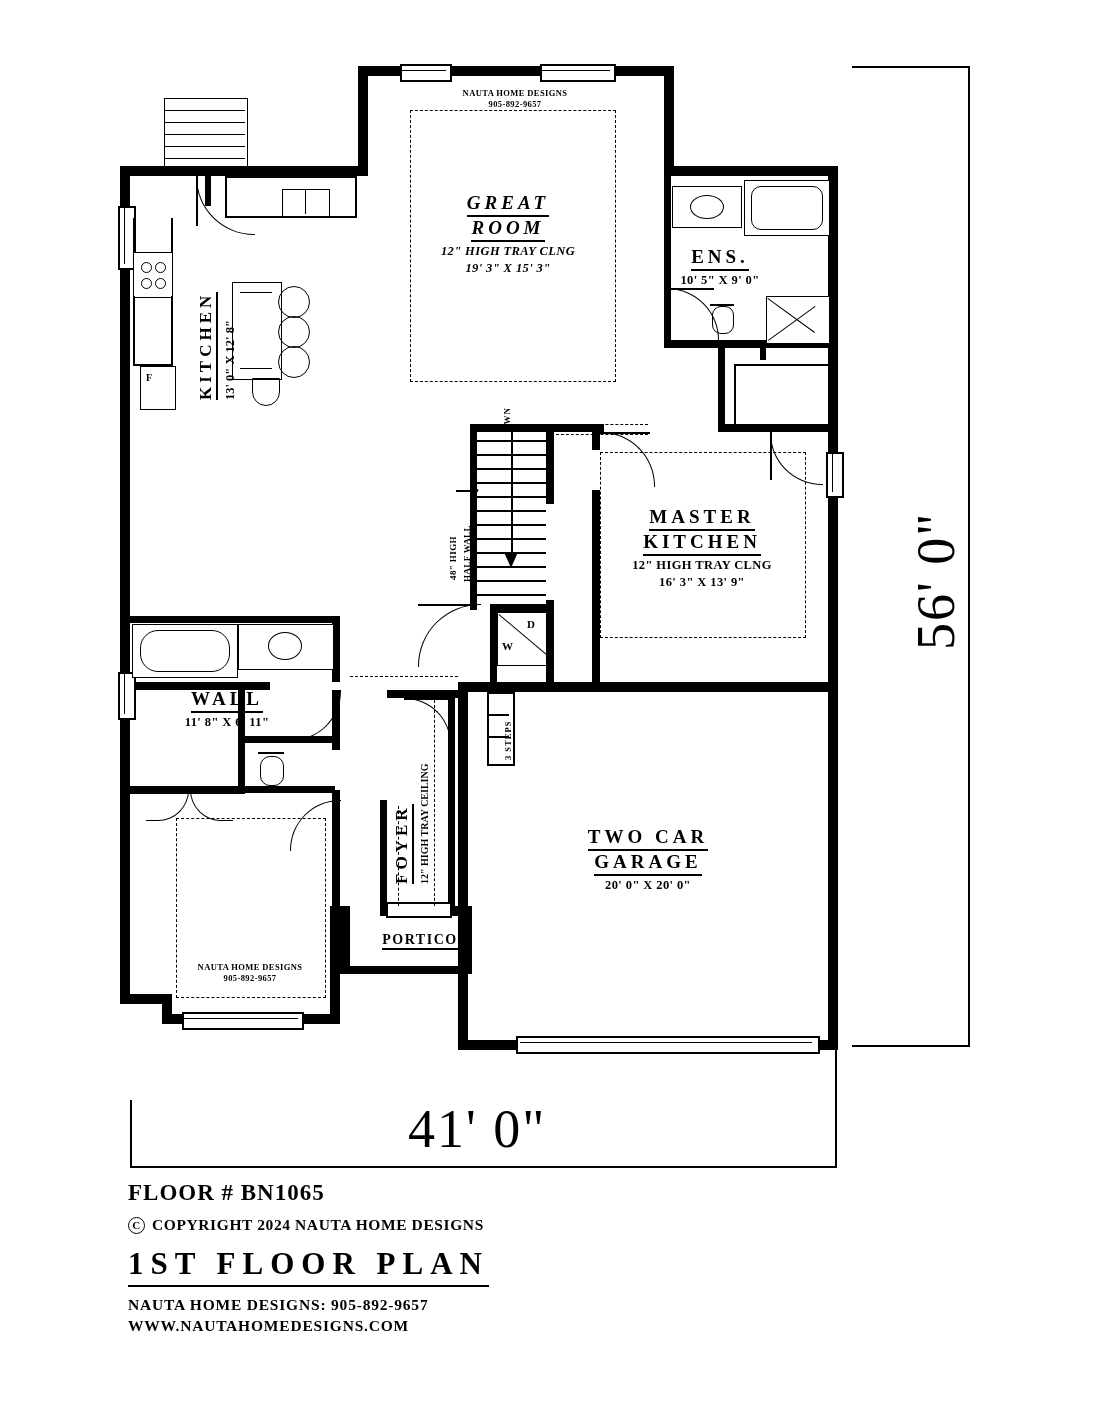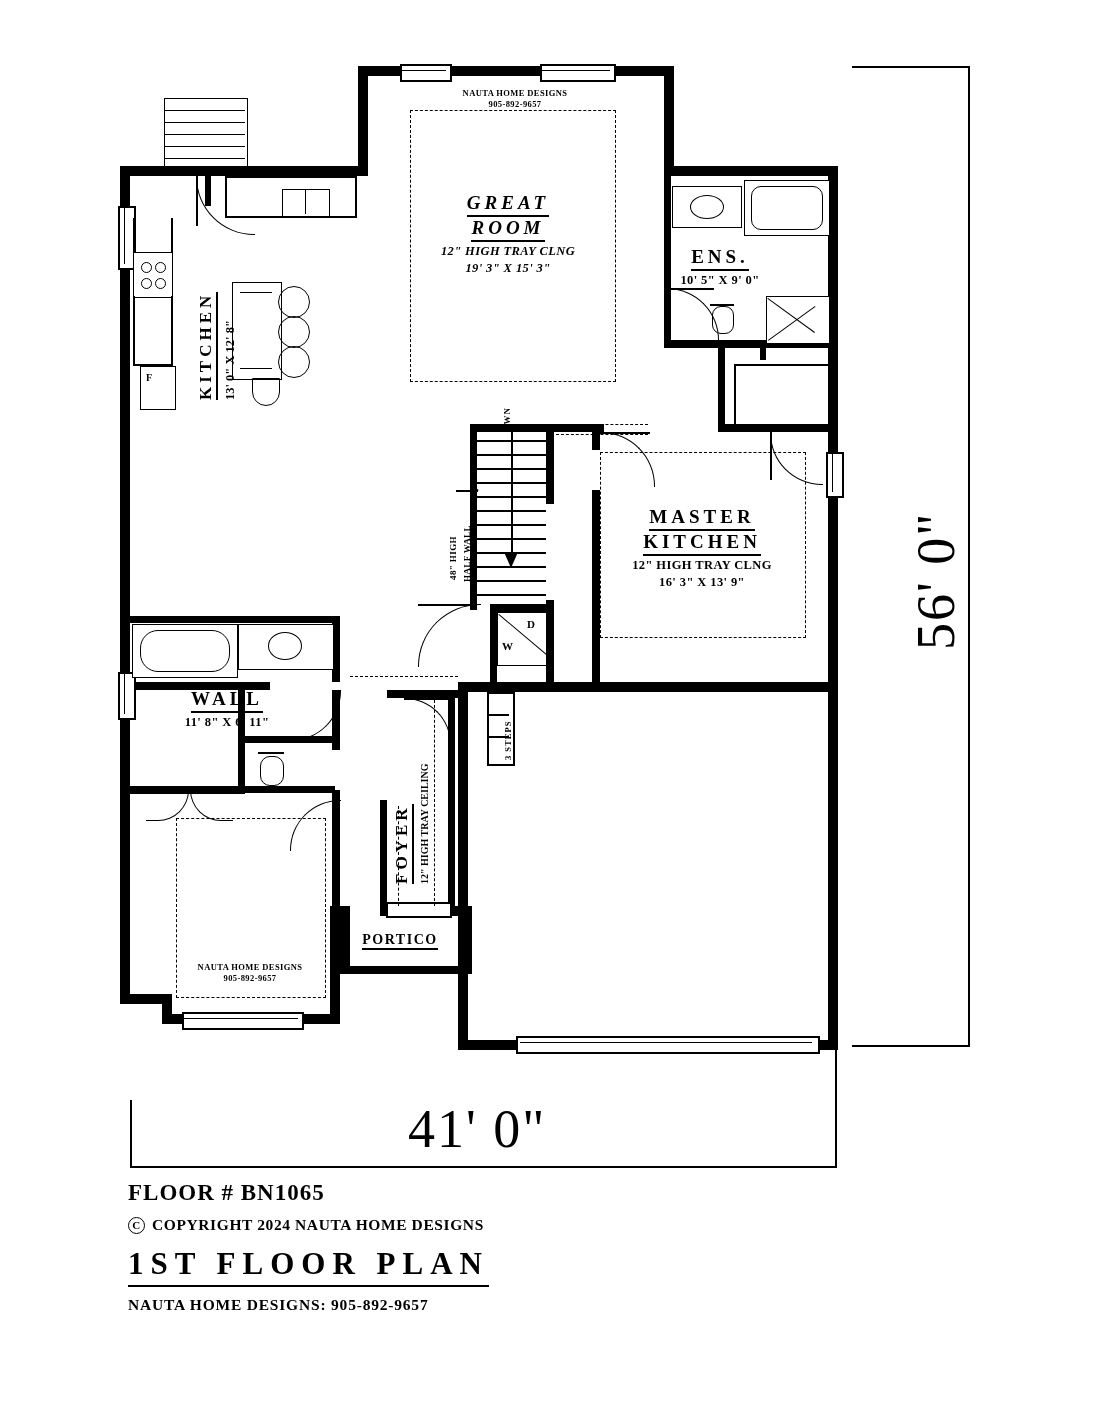--- a/index.html
+++ b/index.html
@@ -406,37 +406,43 @@
   </div>
 
 
   <div class="vert" style="left:392px; top:884px; transform: rotate(-90deg);">
     <span style="font-size:17px; letter-spacing:4px; font-weight:700; border-bottom:2px solid #000; padding-bottom:1px;">FOYER</span>
   </div>
   <div class="vert" style="left:414px; top:884px; transform: rotate(-90deg);">
     <span style="font-size:10px; font-weight:700;">12" HIGH TRAY CEILING</span>
   </div>
 
-
-  <div class="room" style="left:344px; top:930px; width:112px;">
+  <div class="room" style="left:540px; top:826px; width:216px;">
+    <span class="name">TWO  CAR</span><br>
+    <span class="name2">GARAGE</span>
+    <span class="sub">20' 0" X 20' 0"</span>
+  </div>
+
+  <div class="room" style="left:364px; top:930px; width:112px;">
     <span style="font-size:14px; letter-spacing:1.5px; font-weight:700; border-bottom:2px solid #000; padding-bottom:1px;">PORTICO</span>
   </div>
 
   <div class="tiny" style="left:440px; top:88px; width:150px;">
     <span>NAUTA HOME DESIGNS</span><br>
     <span>905-892-9657</span>
   </div>
   <div class="tiny" style="left:175px; top:962px; width:150px;">
     <span>NAUTA HOME DESIGNS</span><br>
     <span>905-892-9657</span>
   </div>
 
   <div id="titleblock">
     <div id="plan-no">FLOOR # BN1065</div>
     <div id="copyright-line">
       <span class="c-circle">C</span>
       <span>COPYRIGHT 2024 NAUTA HOME DESIGNS</span>
     </div>
     <div><span id="floor-title">1ST  FLOOR  PLAN</span></div>
     <div class="info-line">NAUTA HOME DESIGNS:  905-892-9657</div>
+    <div class="info-line">WWW.NAUTAHOMEDESIGNS.COM</div>
   </div>
 
 </div>
 
 </body></html>

